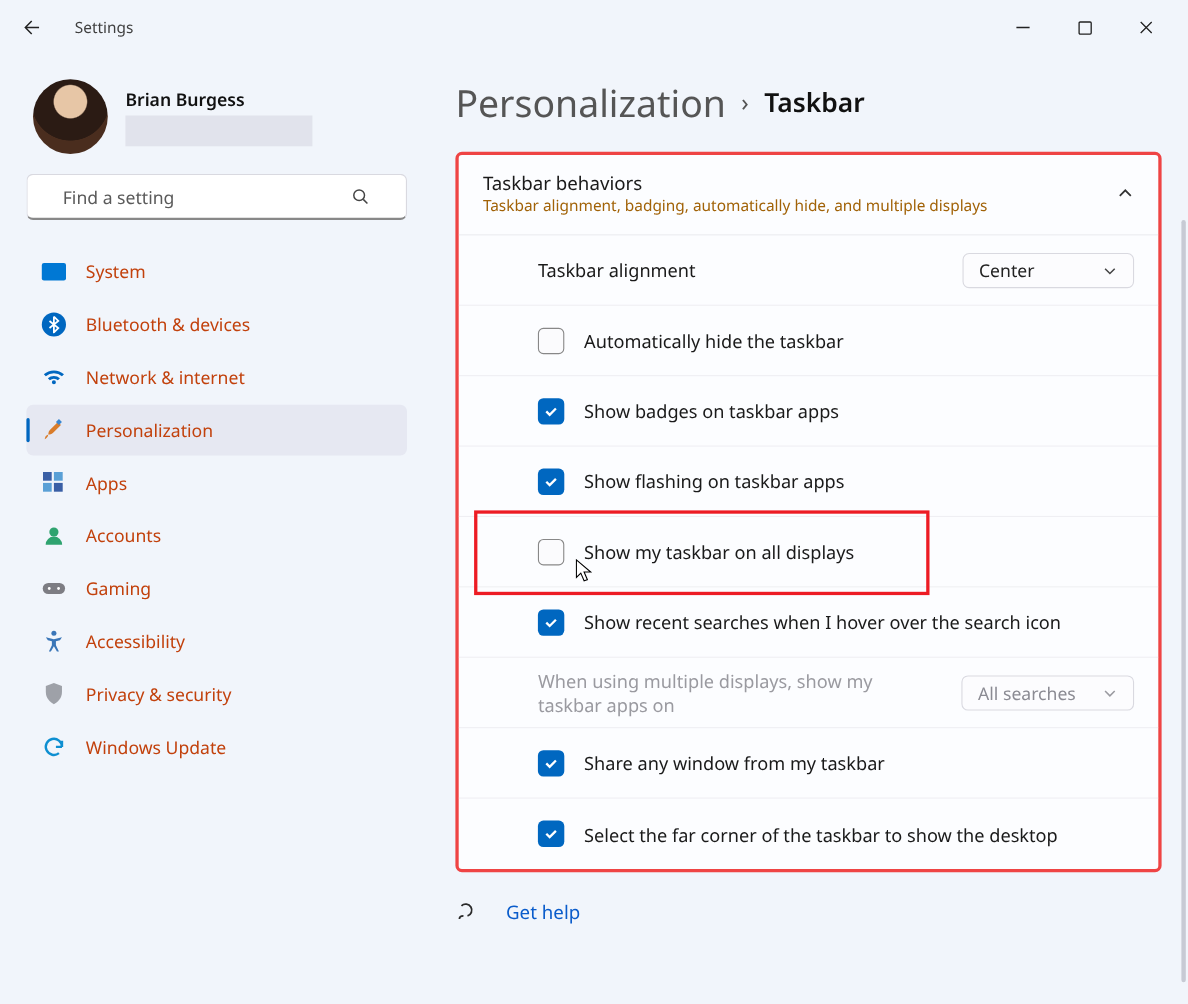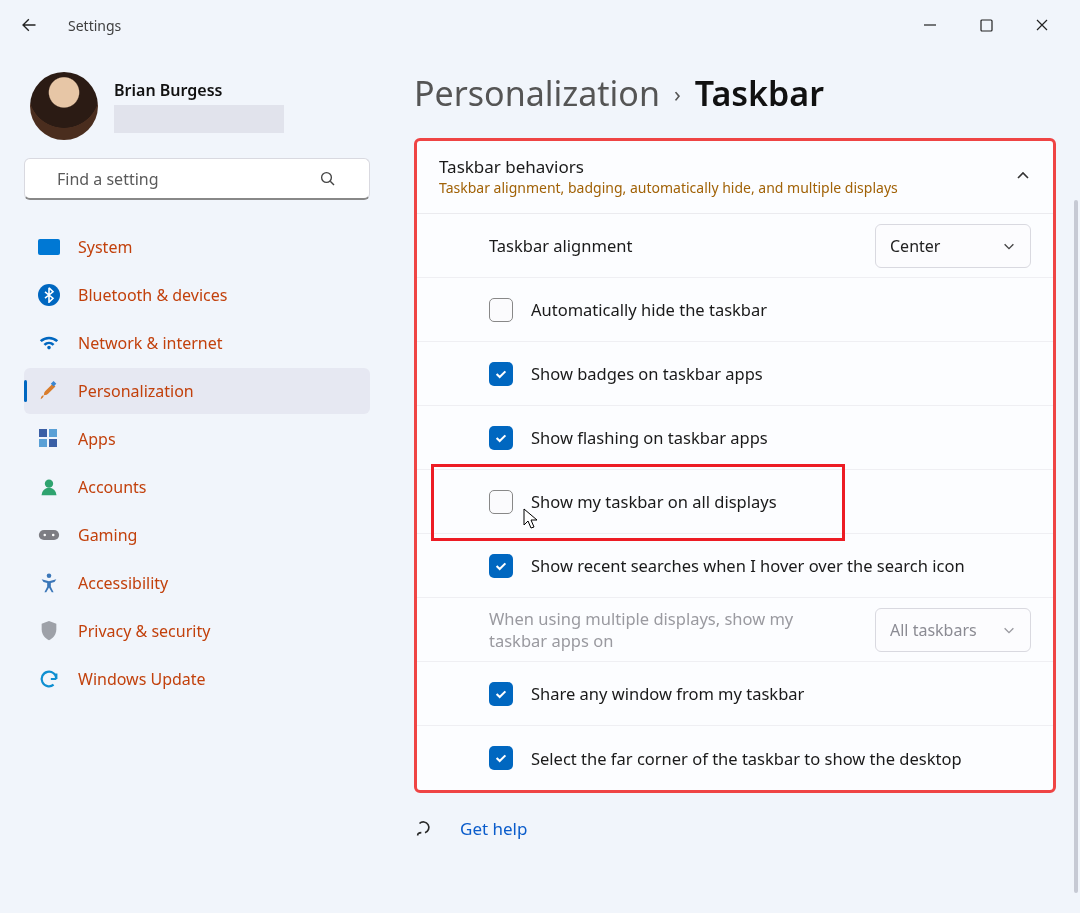--- a/index.html
+++ b/index.html
@@ -37,41 +37,41 @@
 
   
   .ic-system { background:#0078d4; border-radius:2px; width:22px; height:16px; }
   .ic-bt svg { color:#fff; }
   .ic-bt { background:#0067c0; border-radius:50%; width:22px; height:22px; display:flex; align-items:center; justify-content:center; }
 
   
   .crumbs { display:flex; align-items:center; gap:14px; margin-bottom:22px; }
   .crumb-parent { font-size:34px; color:#555; font-weight:400; }
   .crumb-sep { font-size:22px; color:#555; }
-  .crumb-current { font-size:34px; color:#111; font-weight:600; }
+  .crumb-current { font-size:24px; color:#111; font-weight:600; }
 
   
   .card { background:#fcfdff; border:3px solid #ef4444; border-radius:6px; overflow:hidden; }
   .card-head { padding:14px 22px 16px 22px; display:flex; align-items:center; border-bottom:1px solid #ebebef; }
   .card-head .t { font-size:17px; color:#1a1a1a; }
   .card-head .s { font-size:14px; color:#a16207; margin-top:0; }
   .chev { margin-left:auto; }
 
   .row { display:flex; align-items:center; min-height:64px; padding:0 22px 0 72px; border-bottom:1px solid #efeff3; position:relative; }
   .row:last-child { border-bottom:none; }
   .lbl { font-size:16.5px; color:#1a1a1a; }
   .sublbl { font-size:16.5px; color:#9a9aa0; max-width:320px; line-height:1.3; }
 
   .row-align { padding-left:72px; }
   .chk { width:24px; height:24px; border-radius:5px; margin-right:18px; flex-shrink:0; display:flex; align-items:center; justify-content:center; }
   .chk.off { border:1.5px solid #888; background:#fbfbfd; }
   .chk.on { background:#0067c0; }
   .chk.on svg { color:#fff; }
 
-  .dropdown { margin-left:auto; height:44px; min-width:156px; padding:0 14px; border:1px solid #d9d9e0; border-radius:6px; background:#fcfcfe; display:flex; align-items:center; gap:24px; justify-content:space-between; color:#222; font-size:16px; }
+  .dropdown { margin-left:auto; height:32px; min-width:156px; padding:0 14px; border:1px solid #d9d9e0; border-radius:6px; background:#fcfcfe; display:flex; align-items:center; gap:24px; justify-content:space-between; color:#222; font-size:16px; }
   .dropdown.disabled { color:#8b8b93; }
 
   .highlight { position:absolute; border:3px solid #ed1c24; pointer-events:none; }
 
   .cursor { position:absolute; width:16px; height:22px; pointer-events:none; }
 
   .help { display:flex; align-items:center; gap:24px; padding:24px 0 10px 0; }
   .help a { color:#0a5ccb; text-decoration:none; font-size:17px; }
 
   
@@ -284,21 +284,21 @@
           <svg width="14" height="14" viewBox="0 0 16 16" stroke="#fff" stroke-width="2.4" fill="none">
               <path d="M3 8l3.5 3.5L13 5"></path>
             </svg>
         </div>
         <span class="lbl">Show recent searches when I hover over the search icon</span>
       </div>
 
       <div class="row disabled">
         <span class="sublbl">When using multiple displays, show my taskbar apps on</span>
         <div class="dropdown disabled">
-          <span>All taskbars</span>
+          <span>All searches</span>
           <svg width="14" height="14" viewBox="0 0 16 16" fill="none" stroke="#9a9aa0" stroke-width="1.6">
               <path d="M3 6l5 5 5-5"></path>
             </svg>
         </div>
       </div>
 
       <div class="row">
         <div class="chk on">
           <svg width="14" height="14" viewBox="0 0 16 16" stroke="#fff" stroke-width="2.4" fill="none">
               <path d="M3 8l3.5 3.5L13 5"></path>

